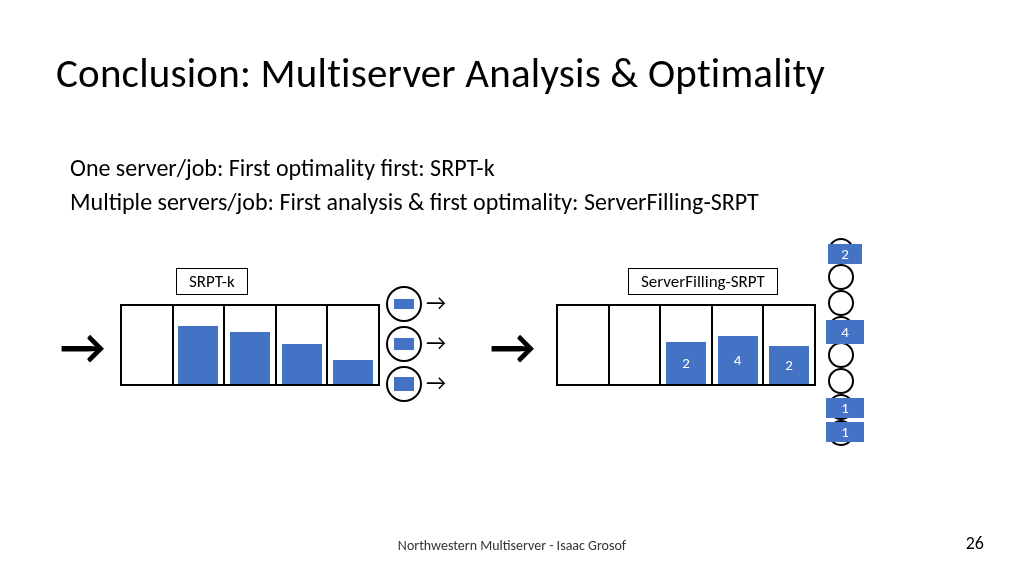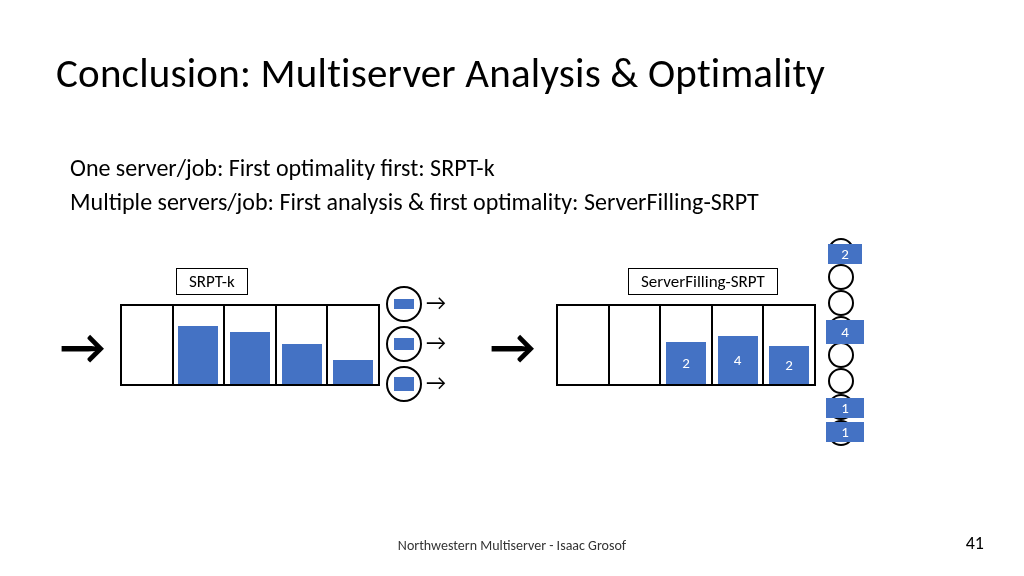--- a/index.html
+++ b/index.html
@@ -209,14 +209,14 @@
     <div class="server small" style="left:768px; top:166px;"></div>
 
     <div class="overlay-job" style="left:768px; top:-10px; width:34px; height:20px;">2</div>
     <div class="overlay-job" style="left:766px; top:66px;  width:38px; height:24px;">4</div>
     <div class="overlay-job" style="left:766px; top:144px; width:38px; height:20px;">1</div>
     <div class="overlay-job" style="left:766px; top:168px; width:38px; height:20px;">1</div>
 
   </div>
 
   <div class="footer">Northwestern Multiserver - Isaac Grosof</div>
-  <div class="pagenum">41</div>
+  <div class="pagenum">26</div>
 </div>
 
 </body></html>

